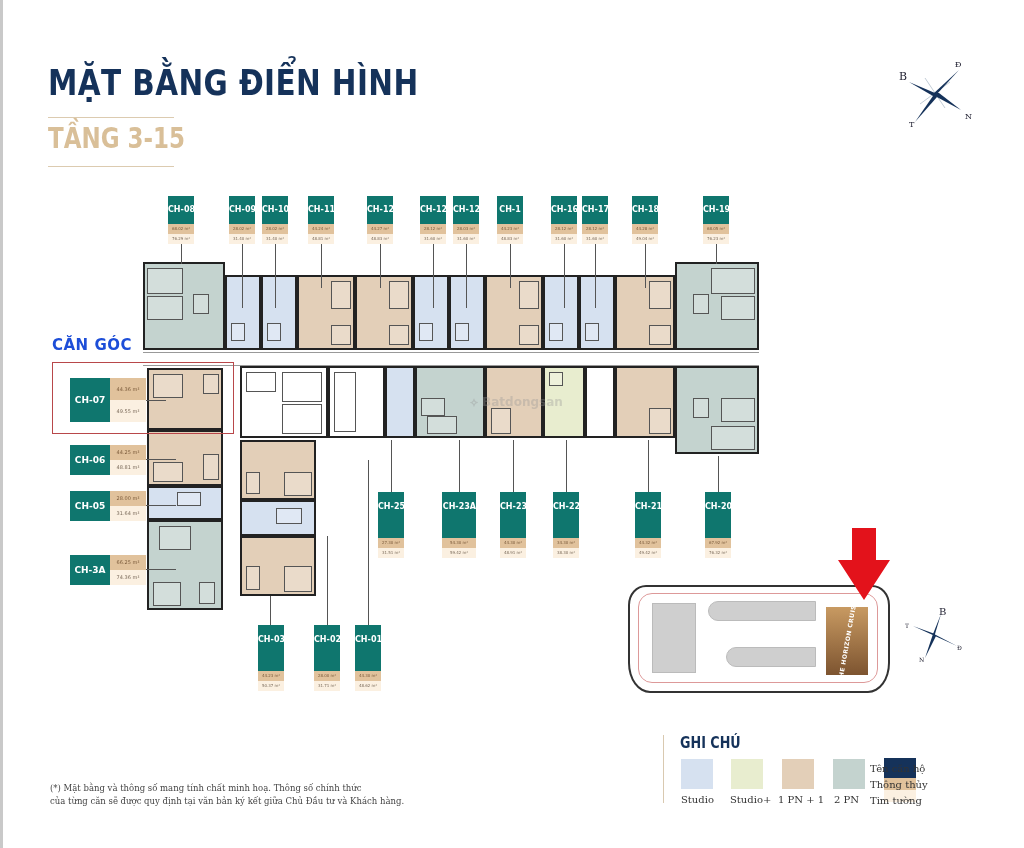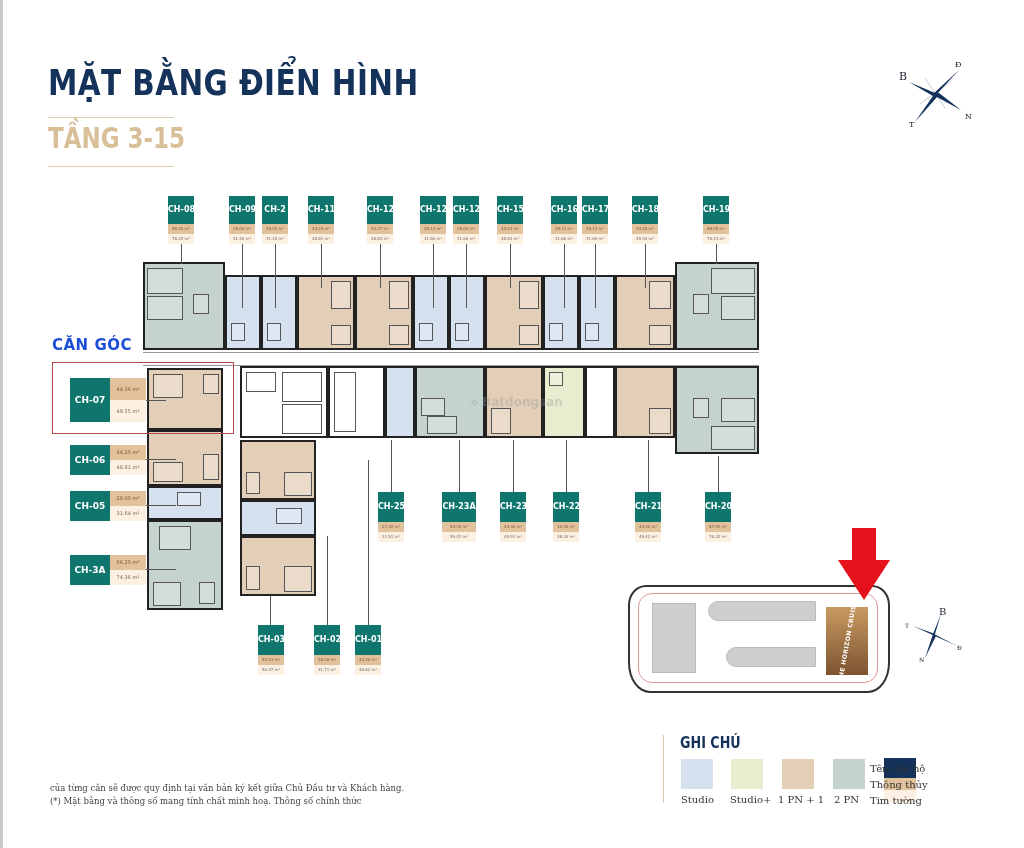--- a/index.html
+++ b/index.html
@@ -14,21 +14,21 @@
   .tag { position: absolute; width: 26px; text-align: center; }
   .tag .name { background: #0f766e; color: #fff; font-weight: bold; font-size: 8px; height: 26px; line-height: 26px; white-space: nowrap; }
   .tag .tt { background: #e1c29c; color: #7a5a3a; font-size: 4px; height: 10px; line-height: 10px; }
   .tag .tim { background: #fbf0e1; color: #7a6a5a; font-size: 4px; height: 10px; line-height: 10px; }
   .tag.wide { width: 34px; }
   .tag.side { width: 76px; display: flex; }
   .tag.side .name { width: 40px; height: 44px; line-height: 44px; font-size: 9px; }
   .tag.side .vals { width: 36px; }
   .tag.side .tt, .tag.side .tim { height: 22px; line-height: 22px; font-size: 5px; }
   .tag.top .name { height: 28px; line-height: 28px; }
-  .tag.bottom .name { height: 30px; line-height: 30px; }
+  .tag.bottom .name { height: 46px; line-height: 30px; text-align: right; }
 
   .leader { position: absolute; width: 1px; background: #555; }
   .hleader { position: absolute; height: 1px; background: #555; }
 
   
   .unit { position: absolute; border: 2px solid #222; }
   .studio { background: #d6e1f0; }
   .studioplus { background: #e8edcf; }
   .pn1 { background: #e3cfb8; }
   .pn2 { background: #c4d3cf; }
@@ -213,21 +213,21 @@
 <div class="leader" style="left:181px;top:244px;height:20px;"></div>
 
 <div class="tag top" style="left:229px;top:196px;">
   <div class="name">CH-09</div>
     <div class="tt">28.02 m²</div>
     <div class="tim">31.40 m²</div>
 </div>
 <div class="leader" style="left:242px;top:244px;height:64px;"></div>
 
 <div class="tag top" style="left:262px;top:196px;">
-  <div class="name">CH-2</div>
+  <div class="name">CH-10</div>
     <div class="tt">28.02 m²</div>
     <div class="tim">31.40 m²</div>
 </div>
 <div class="leader" style="left:275px;top:244px;height:64px;"></div>
 
 <div class="tag top" style="left:308px;top:196px;">
   <div class="name">CH-11</div>
     <div class="tt">44.24 m²</div>
     <div class="tim">48.81 m²</div>
 </div>
@@ -248,21 +248,21 @@
 <div class="leader" style="left:433px;top:244px;height:64px;"></div>
 
 <div class="tag top" style="left:453px;top:196px;">
   <div class="name">CH-12B</div>
     <div class="tt">28.03 m²</div>
     <div class="tim">31.60 m²</div>
 </div>
 <div class="leader" style="left:466px;top:244px;height:64px;"></div>
 
 <div class="tag top" style="left:497px;top:196px;">
-  <div class="name">CH-15</div>
+  <div class="name">CH-1</div>
     <div class="tt">44.23 m²</div>
     <div class="tim">48.83 m²</div>
 </div>
 <div class="leader" style="left:510px;top:244px;height:44px;"></div>
 
 <div class="tag top" style="left:551px;top:196px;">
   <div class="name">CH-16</div>
     <div class="tt">28.12 m²</div>
     <div class="tim">31.60 m²</div>
 </div>
@@ -427,15 +427,15 @@
 
   <div class="key-name"></div>
   <div class="key-tt"></div>
   <div class="key-tim"></div>
   <div class="key-label" style="top:763px;">Tên căn hộ</div>
   <div class="key-label" style="top:779px;">Thông thủy</div>
   <div class="key-label" style="top:795px;">Tim tường</div>
 </div>
 
 <div class="footnote">
+  <div>(*) Mặt bằng và thông số mang tính chất minh hoạ. Thông số chính thức</div>
   <div>của từng căn sẽ được quy định tại văn bản ký kết giữa Chủ Đầu tư và Khách hàng.</div>
-  <div>(*) Mặt bằng và thông số mang tính chất minh hoạ. Thông số chính thức</div>
 </div>
 
 </body></html>

